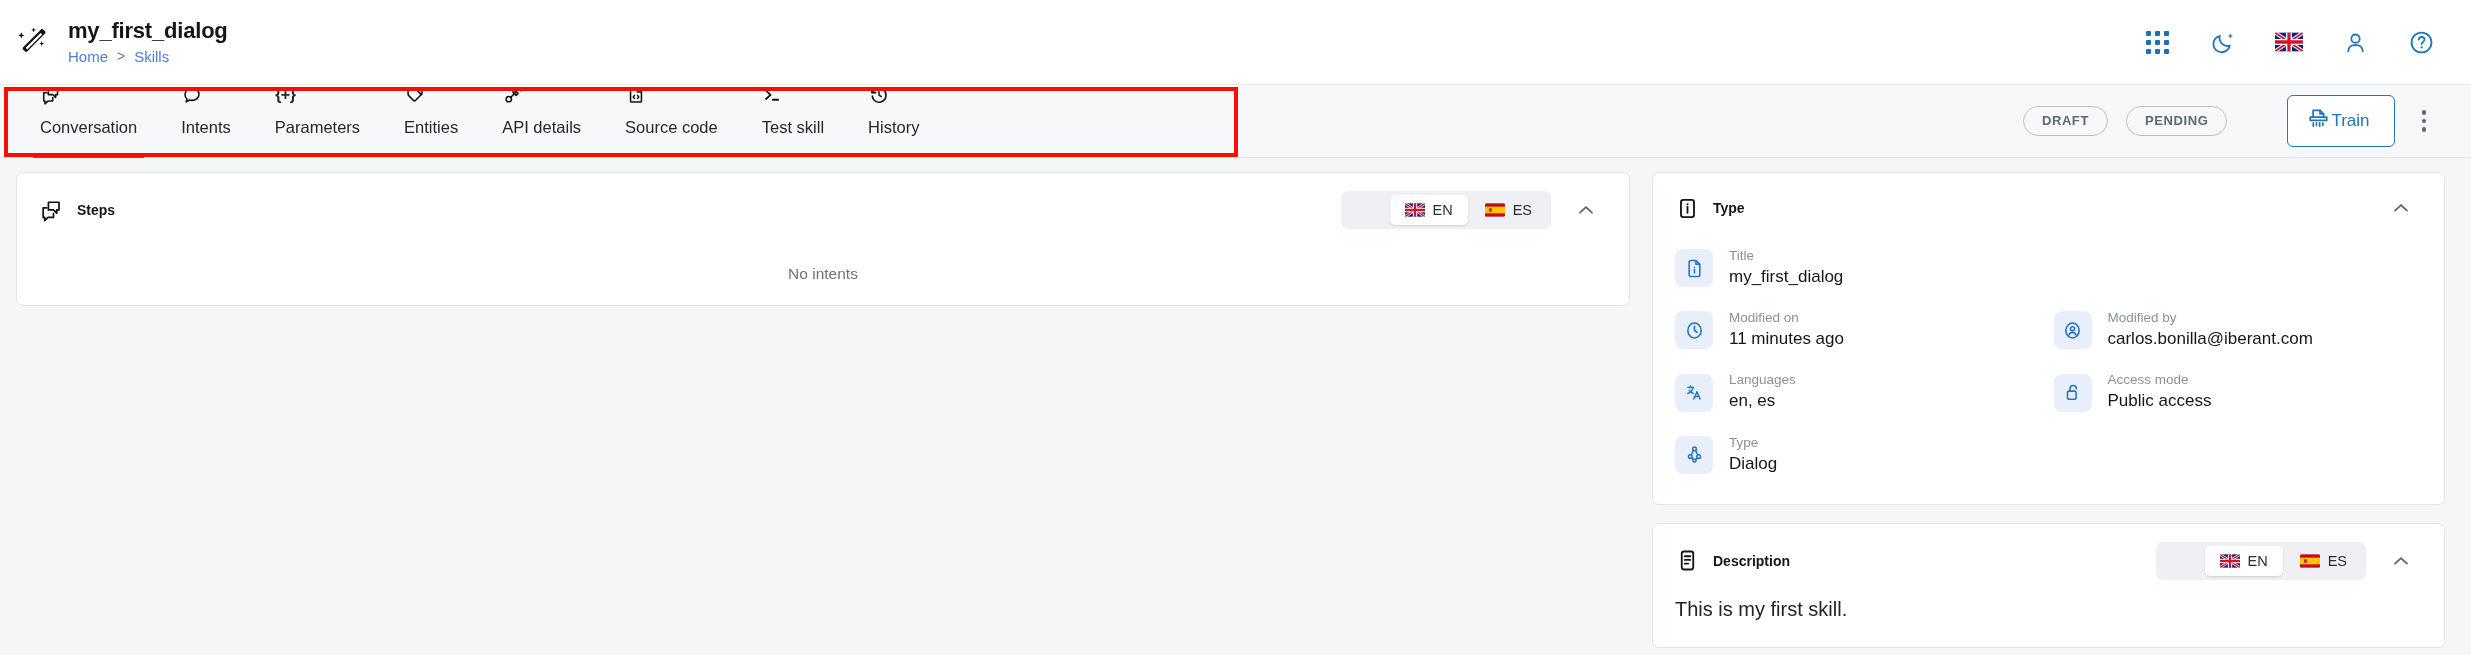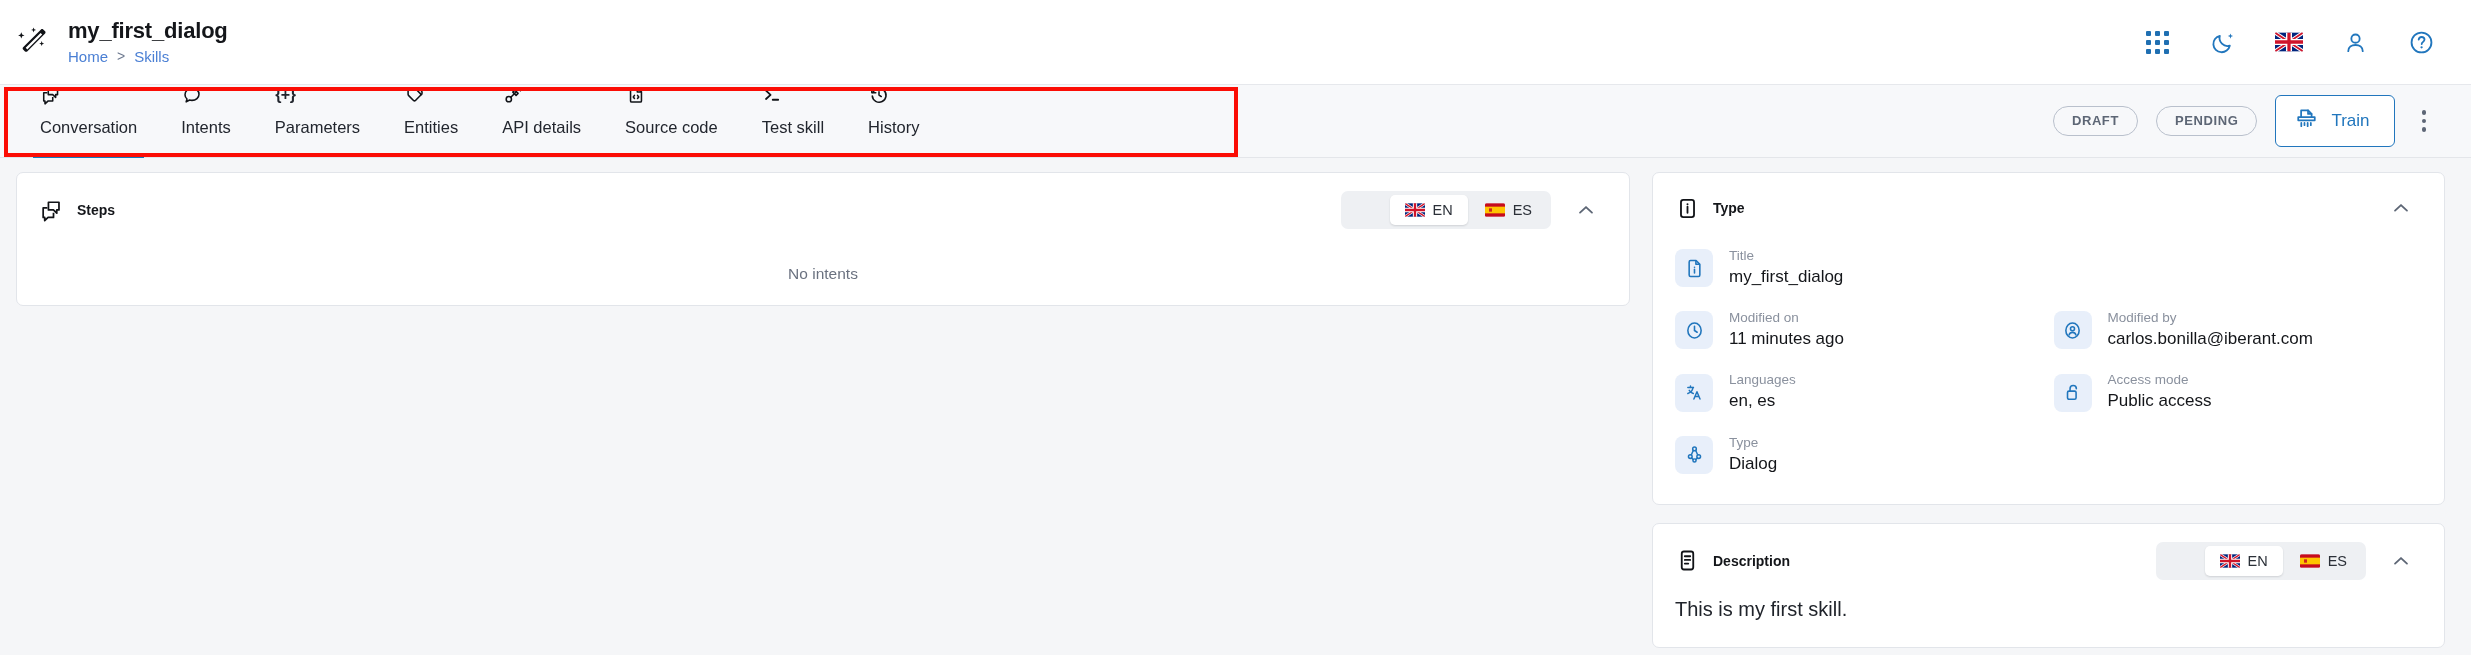--- a/index.html
+++ b/index.html
@@ -73,25 +73,25 @@
   .tabbar-spacer { flex: 1; }
   .tabbar-right { display: flex; align-items: center; gap: 18px; }
   .chip {
     border: 1.5px solid #b9c0cc; border-radius: 999px;
     padding: 6px 18px 7px;
     font-size: 13px; font-weight: 700; letter-spacing: 0.6px;
     color: #5d6675; background: transparent;
     cursor: pointer;
   }
   .train-btn {
-    display: flex; align-items: center; gap: 12px;
+    display: flex; align-items: center; 
     border: 1.5px solid #2176bd; border-radius: 6px;
     background: #ffffff; color: #2176bd;
     padding: 10px 24px 10px 18px;
-    font-size: 17px; cursor: pointer;
+    font-size: 17px; cursor: pointer; margin-left: 42px;
   }
   .kebab { display: flex; flex-direction: column; gap: 4px; padding: 6px 9px; cursor: pointer; }
   .kebab i { width: 4.5px; height: 4.5px; border-radius: 50%; background: #5d6675; display: block; }
 
   
   .annot-box {
     position: absolute;
     left: 4px; top: 2px;
     width: 1234px; height: 70px;
     border: 4px solid #fb0d05;

